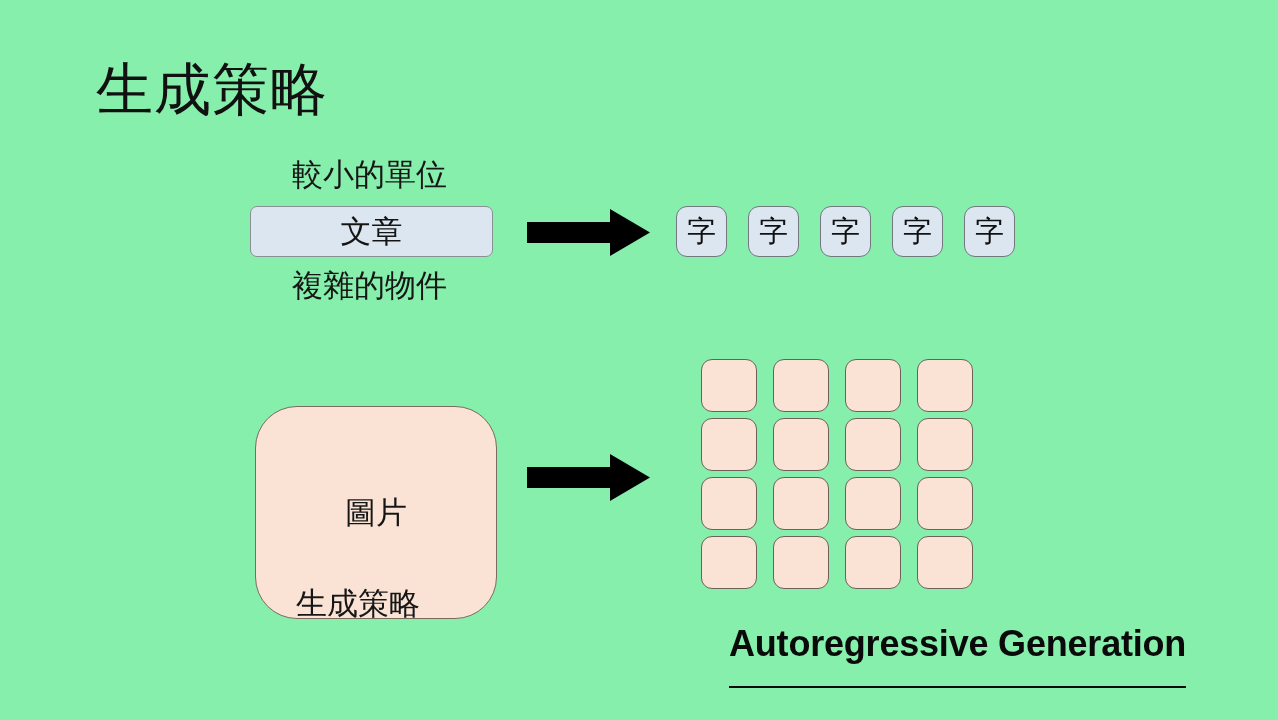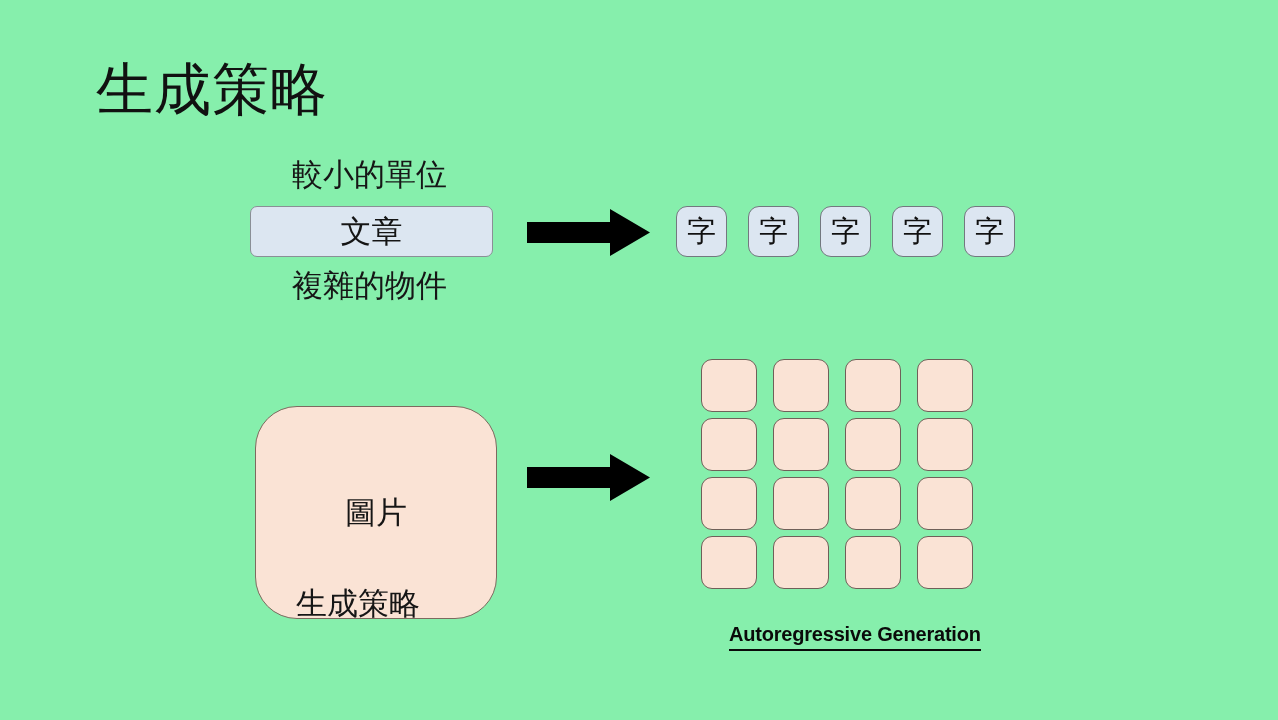--- a/index.html
+++ b/index.html
@@ -127,27 +127,27 @@
     width: 123px;
     height: 47px;
   }
   .block-arrow svg { display: block; width: 100%; height: 100%; }
 
   
   .footer-note {
     position: absolute;
     left: 729px;
     top: 623px;
-    font-size: 20px;
+    font-size: 36px;
     font-weight: bold;
     color: #0a0a0a;
     white-space: nowrap;
     font-family: "Liberation Sans", sans-serif;
     border-bottom: 2.6px solid #0a0a0a;
-    padding-bottom: 3px;
+    padding-bottom: 21px;
     letter-spacing: -0.2px;
   }
 </style>
 </head>
 <body>
 
 <div class="slide">
 
   <div class="slide-title">生成策略</div>
 

